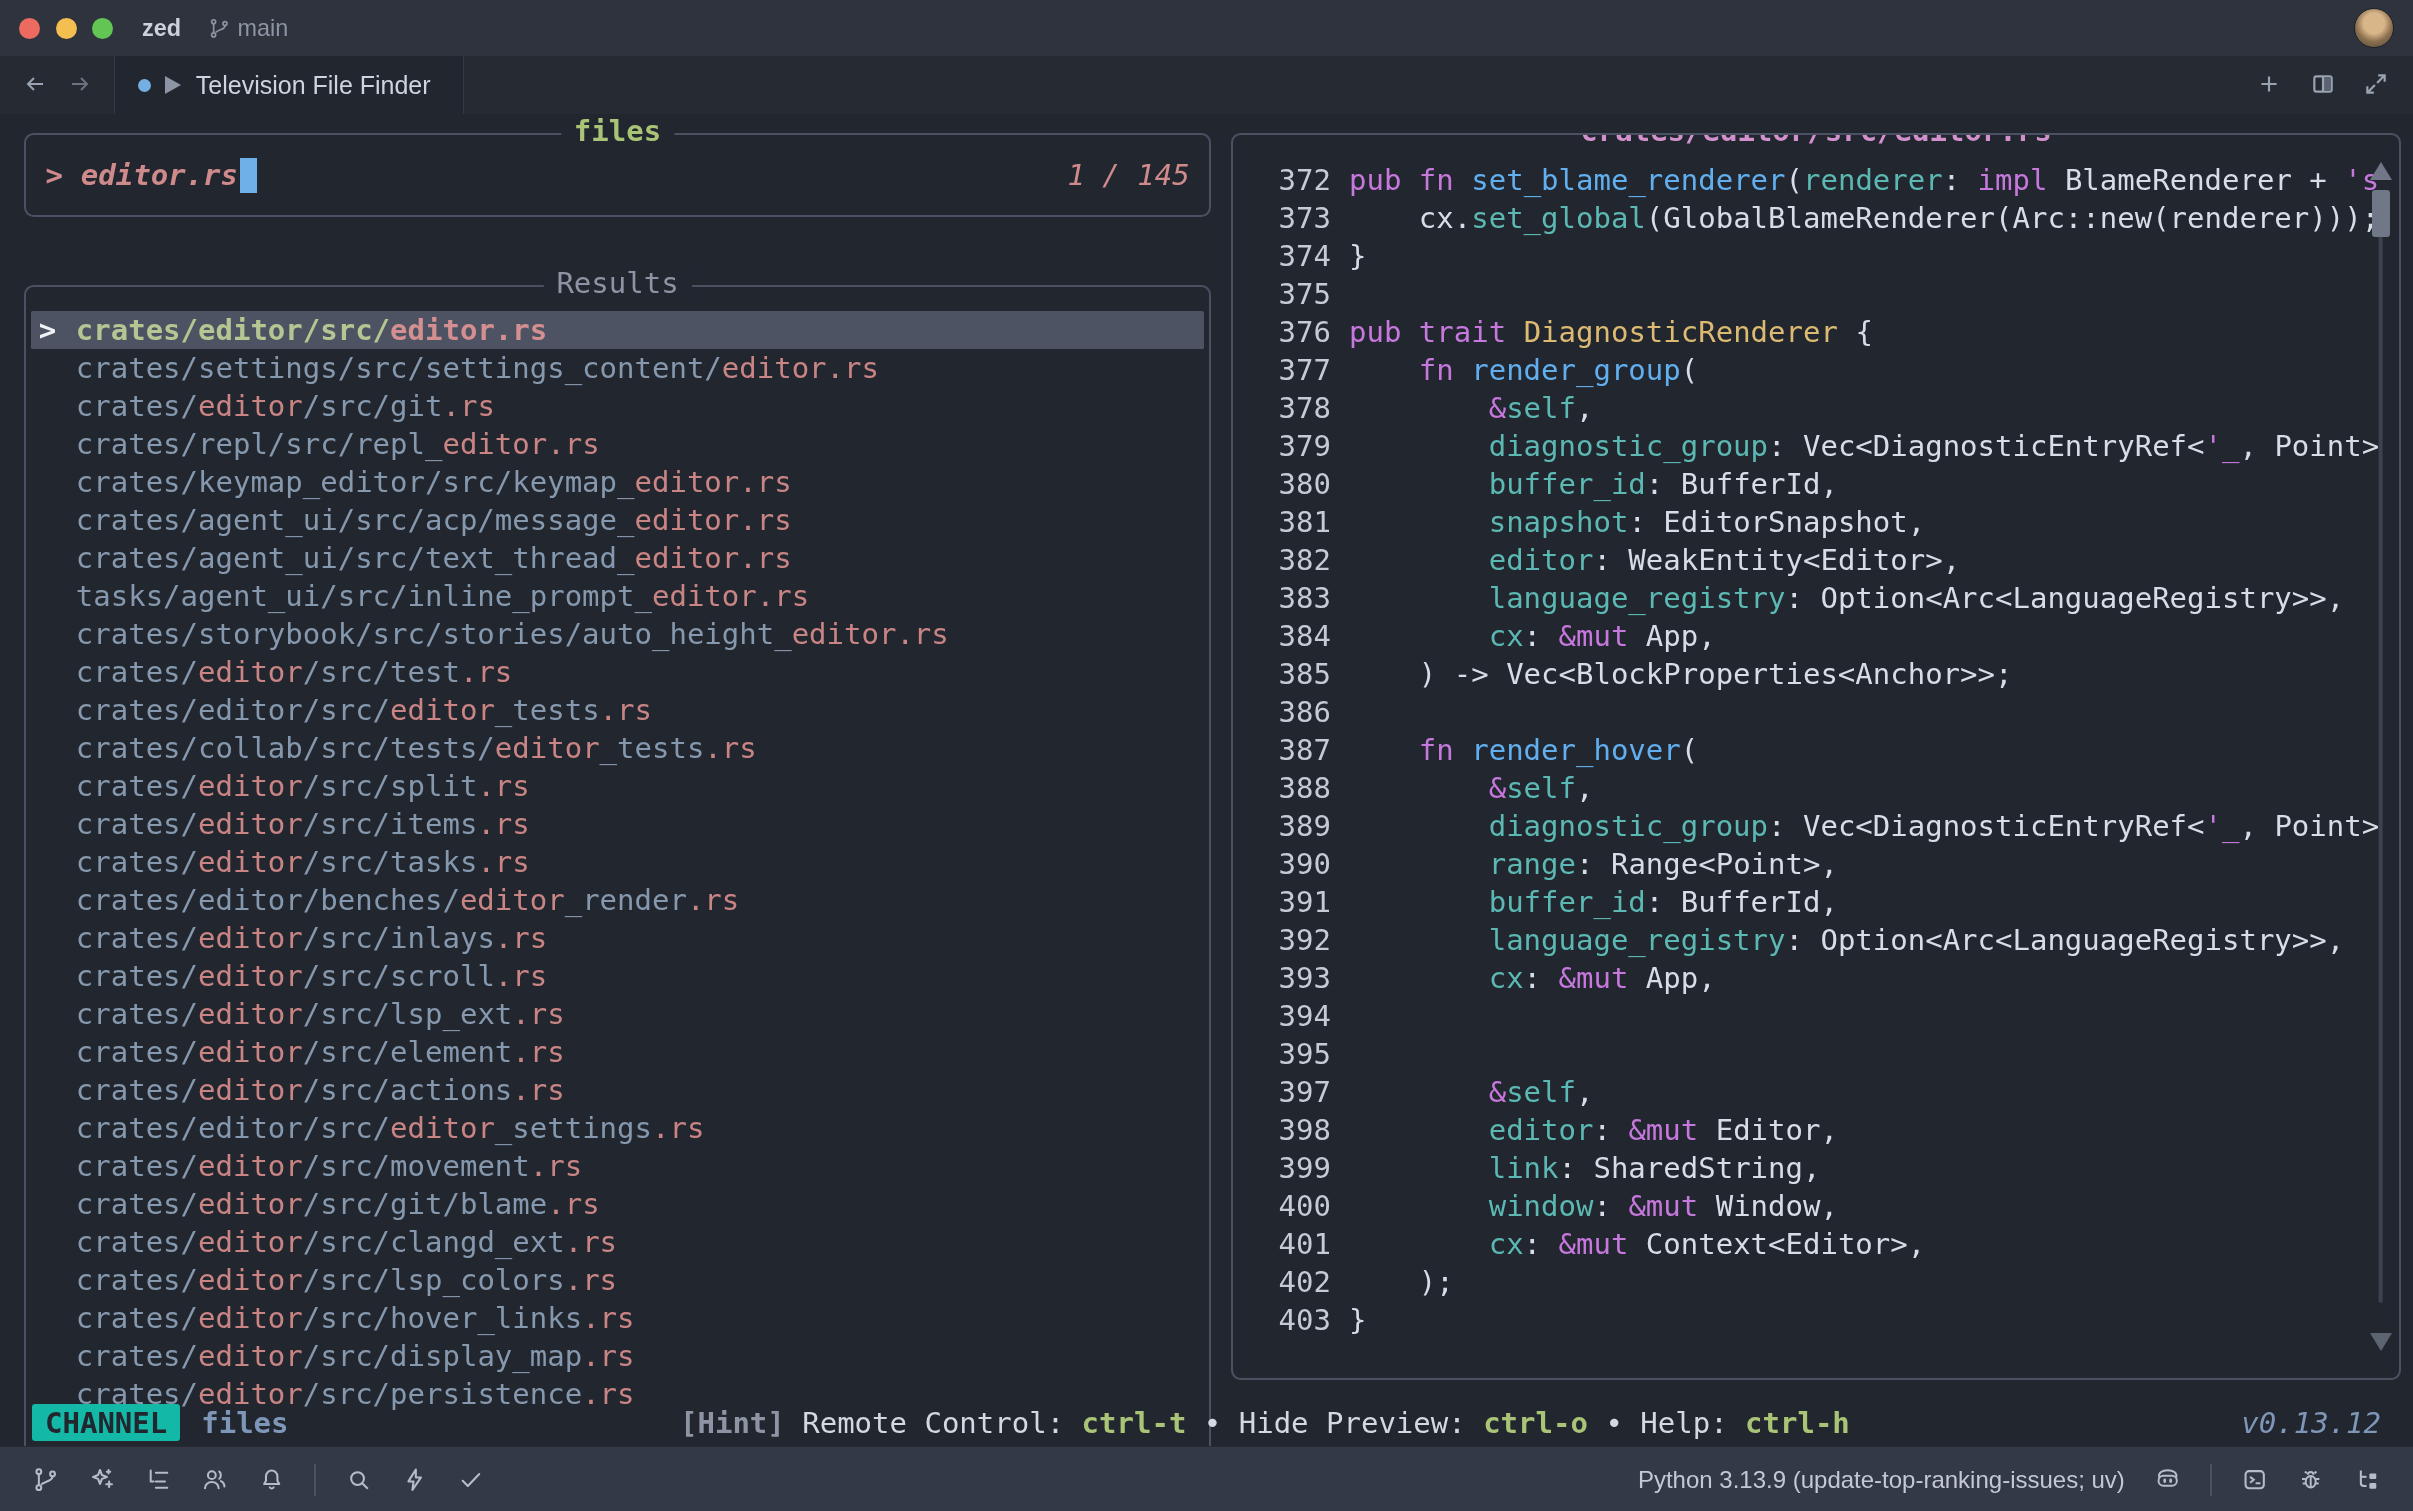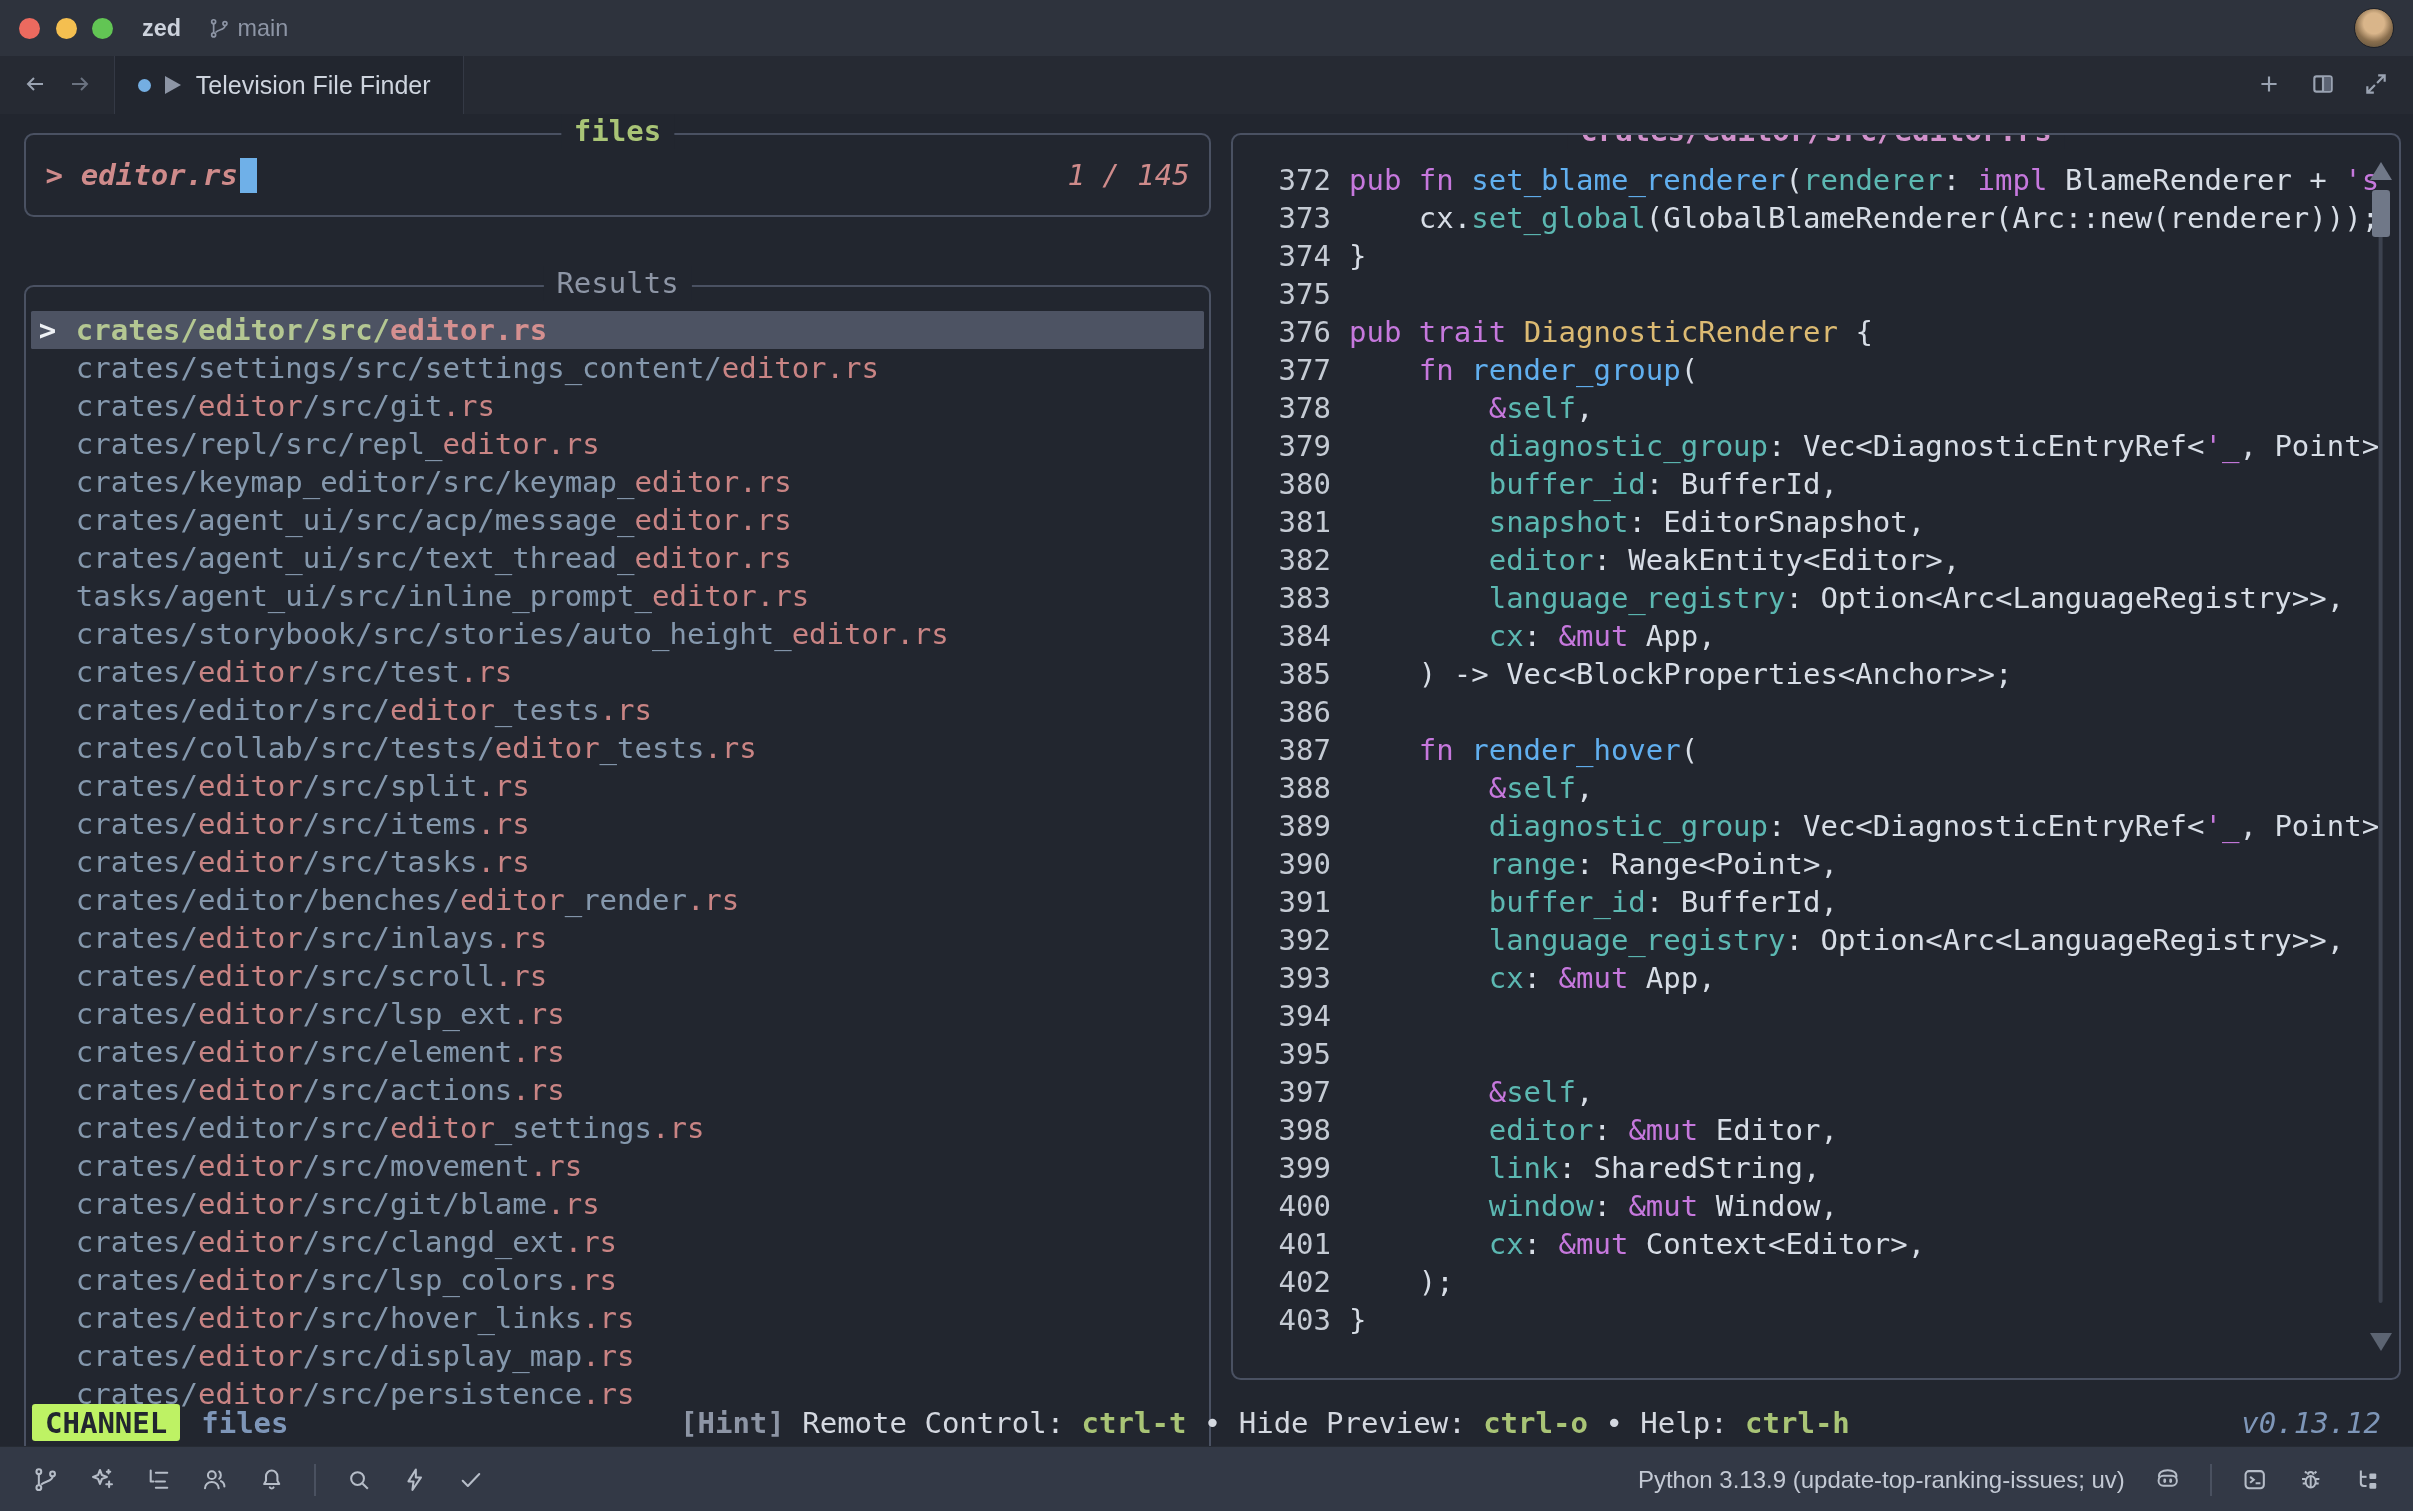--- a/index.html
+++ b/index.html
@@ -86,21 +86,21 @@
            border-bottom:18px solid #707888; }
   .sb-down { position:absolute; left:50%; transform:translateX(-50%); bottom:0;
              width:0; height:0; border-left:11.3px solid transparent; border-right:11.3px solid transparent;
              border-top:18px solid #5c6472; }
   .sb-thumb { position:absolute; left:50%; transform:translateX(-50%); top:27.4px; width:18px; height:47px;
               background:#707888; border-radius:3.2px; }
 
   
   .tui-status { position:absolute; left:0; right:0; top:1284px; height:47px;
                 display:flex; align-items:center; padding:0 32px; font-size:29px; }
-  .channel-badge { background:#bef264; color:#22262f; font-weight:bold; padding:1.6px 13px; border-radius:3.2px; }
+  .channel-badge { background:#14b8a6; color:#22262f; font-weight:bold; padding:1.6px 13px; border-radius:3.2px; }
   .mode-label { color:#7e96b8; font-weight:bold; margin-left:21px; }
   .hint { flex:1; text-align:center; white-space:pre; }
   .h-dim { color:#8d95a5; font-weight:bold; }
   .h-plain { color:#d4d8e0; }
   .h-key { color:#a9c476; font-weight:bold; }
   .version { color:#7e96b8; font-style:italic; }
 
   
   .statusbar { position:absolute; left:0; top:1446px; right:0; height:66px; background:#333946;
                border-top:1.6px solid #262b33; display:flex; align-items:center; padding:0 32px; color:#b6bdc8; }

